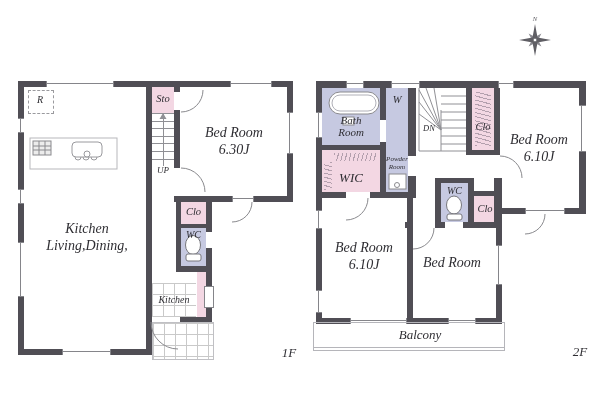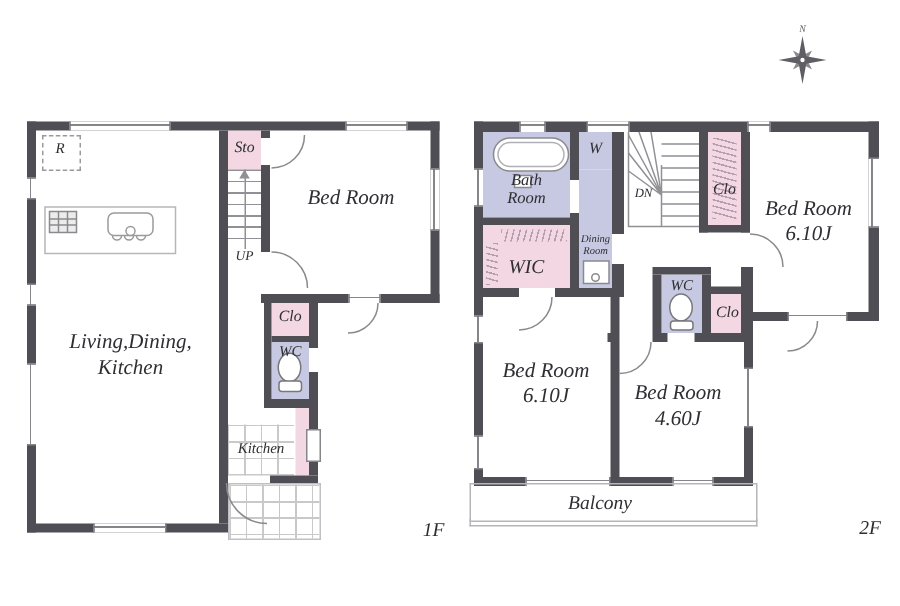--- a/index.html
+++ b/index.html
@@ -171,55 +171,55 @@
     <g>
       <polygon points="541.4,33.6 538,40 541.4,46.4 535,43 528.6,46.4 532,40 528.6,33.6 535,37" fill="#8a8990"></polygon>
       <polygon points="535,24 537.5,37.5 551,40 537.5,42.5 535,56 532.5,42.5 519,40 532.5,37.5" fill="#5f5e64"></polygon>
       <circle cx="535" cy="40" r="1.8" fill="#fff" stroke="#5f5e64" stroke-width="0.7"></circle>
       <text x="535" y="21" text-anchor="middle" font-size="6.5" font-style="italic" fill="#5f5e64" id="compass-n">N</text>
     </g>
   </svg>
 
   <div class="lbl" style="left:28px;top:94px;width:24px;font-size:10px;">R</div>
   <div class="lbl" style="left:26px;top:220px;width:122px;font-size:14px;line-height:17px;">
+    <div>Kitchen</div>
     <div>Living,Dining,</div>
-    <div>Kitchen</div>
   </div>
   <div class="lbl" style="left:174px;top:124px;width:120px;font-size:14px;line-height:17px;">
     <div>Bed Room</div>
+    <div>6.30J</div>
   </div>
   <div class="lbl" style="left:151px;top:93px;width:24px;font-size:10.5px;">Sto</div>
   <div class="lbl" style="left:152px;top:165px;width:22px;font-size:9px;">UP</div>
   <div class="lbl" style="left:181px;top:206px;width:25px;font-size:10.5px;">Clo</div>
   <div class="lbl" style="left:181px;top:229px;width:25px;font-size:10px;">WC</div>
   <div class="lbl" style="left:150px;top:294px;width:48px;font-size:10px;">Kitchen</div>
   <div class="lbl" style="left:277px;top:345px;width:24px;font-size:13px;">1F</div>
 
   <div class="lbl" style="left:322px;top:114px;width:58px;font-size:11px;line-height:12px;">
     <div>Bath</div>
     <div>Room</div>
   </div>
   <div class="lbl" style="left:386px;top:94px;width:22px;font-size:10.5px;">W</div>
   <div class="lbl" style="left:383px;top:155px;width:28px;font-size:7px;line-height:8px;">
-    <div>Dining</div>
+    <div>Powder</div>
     <div>Room</div>
   </div>
   <div class="lbl" style="left:322px;top:170px;width:58px;font-size:13px;text-align:center;">WIC</div>
   <div class="lbl" style="left:419px;top:123px;width:20px;font-size:8.5px;">DN</div>
   <div class="lbl" style="left:470px;top:121px;width:26px;font-size:10.5px;">Clo</div>
   <div class="lbl" style="left:479px;top:131px;width:120px;font-size:14px;line-height:17px;">
     <div>Bed Room</div>
     <div>6.10J</div>
   </div>
   <div class="lbl" style="left:441px;top:185px;width:27px;font-size:10px;">WC</div>
   <div class="lbl" style="left:472px;top:203px;width:26px;font-size:10.5px;">Clo</div>
   <div class="lbl" style="left:304px;top:239px;width:120px;font-size:14px;line-height:17px;">
     <div>Bed Room</div>
     <div>6.10J</div>
   </div>
   <div class="lbl" style="left:392px;top:254px;width:120px;font-size:14px;line-height:17px;">
     <div>Bed Room</div>
-    <div>4.60J</div>
-  </div>
-  <div class="lbl" style="left:340px;top:327px;width:120px;font-size:13px;">Balcony</div>
+  </div>
+  <div class="lbl" style="left:360px;top:327px;width:120px;font-size:13px;">Balcony</div>
   <div class="lbl" style="left:568px;top:344px;width:24px;font-size:13px;">2F</div>
 
 </div>
 
 </body></html>

